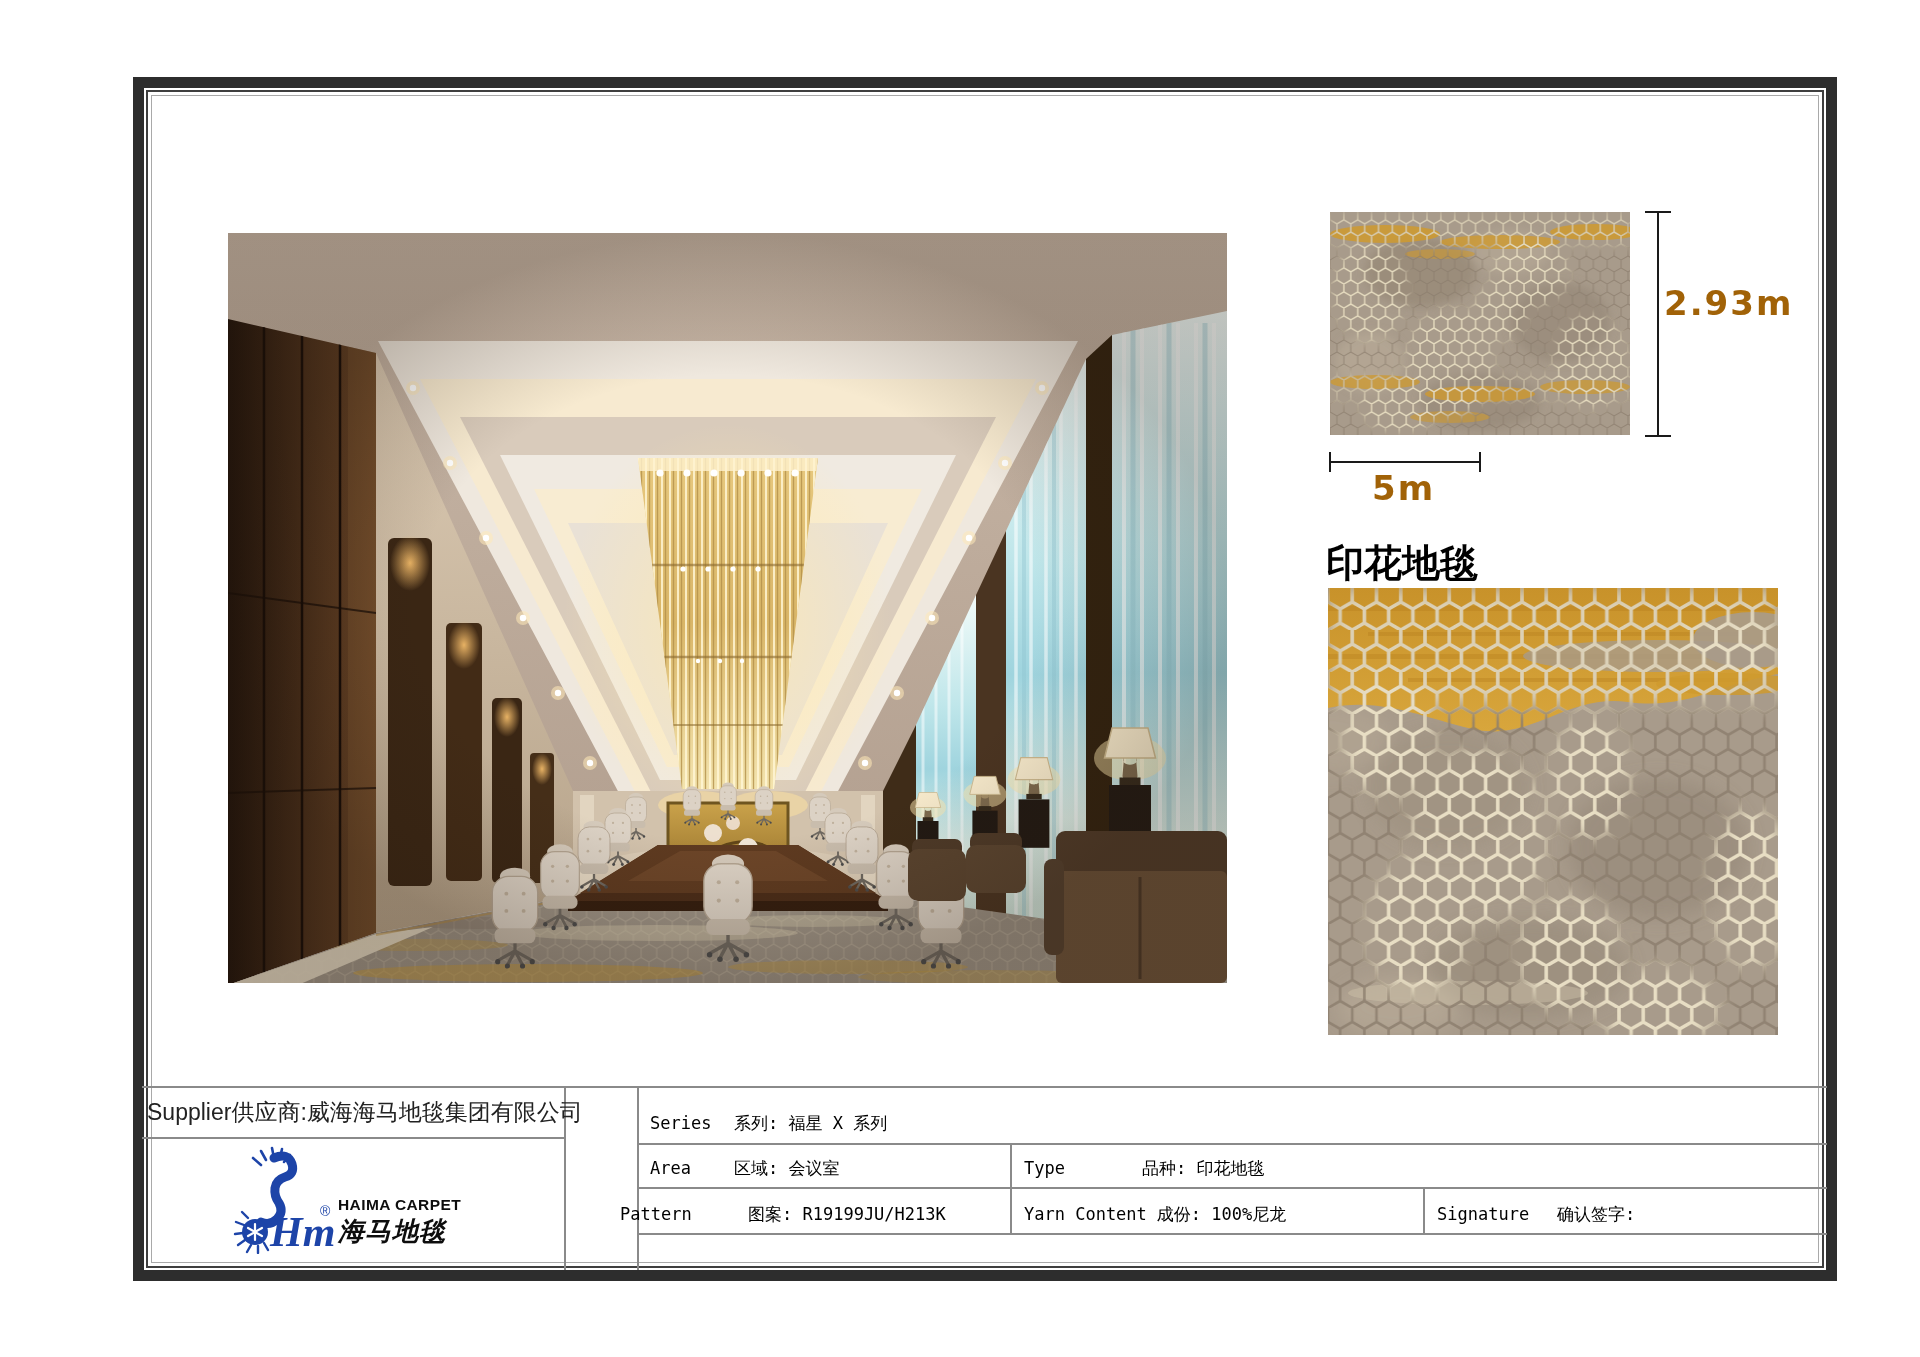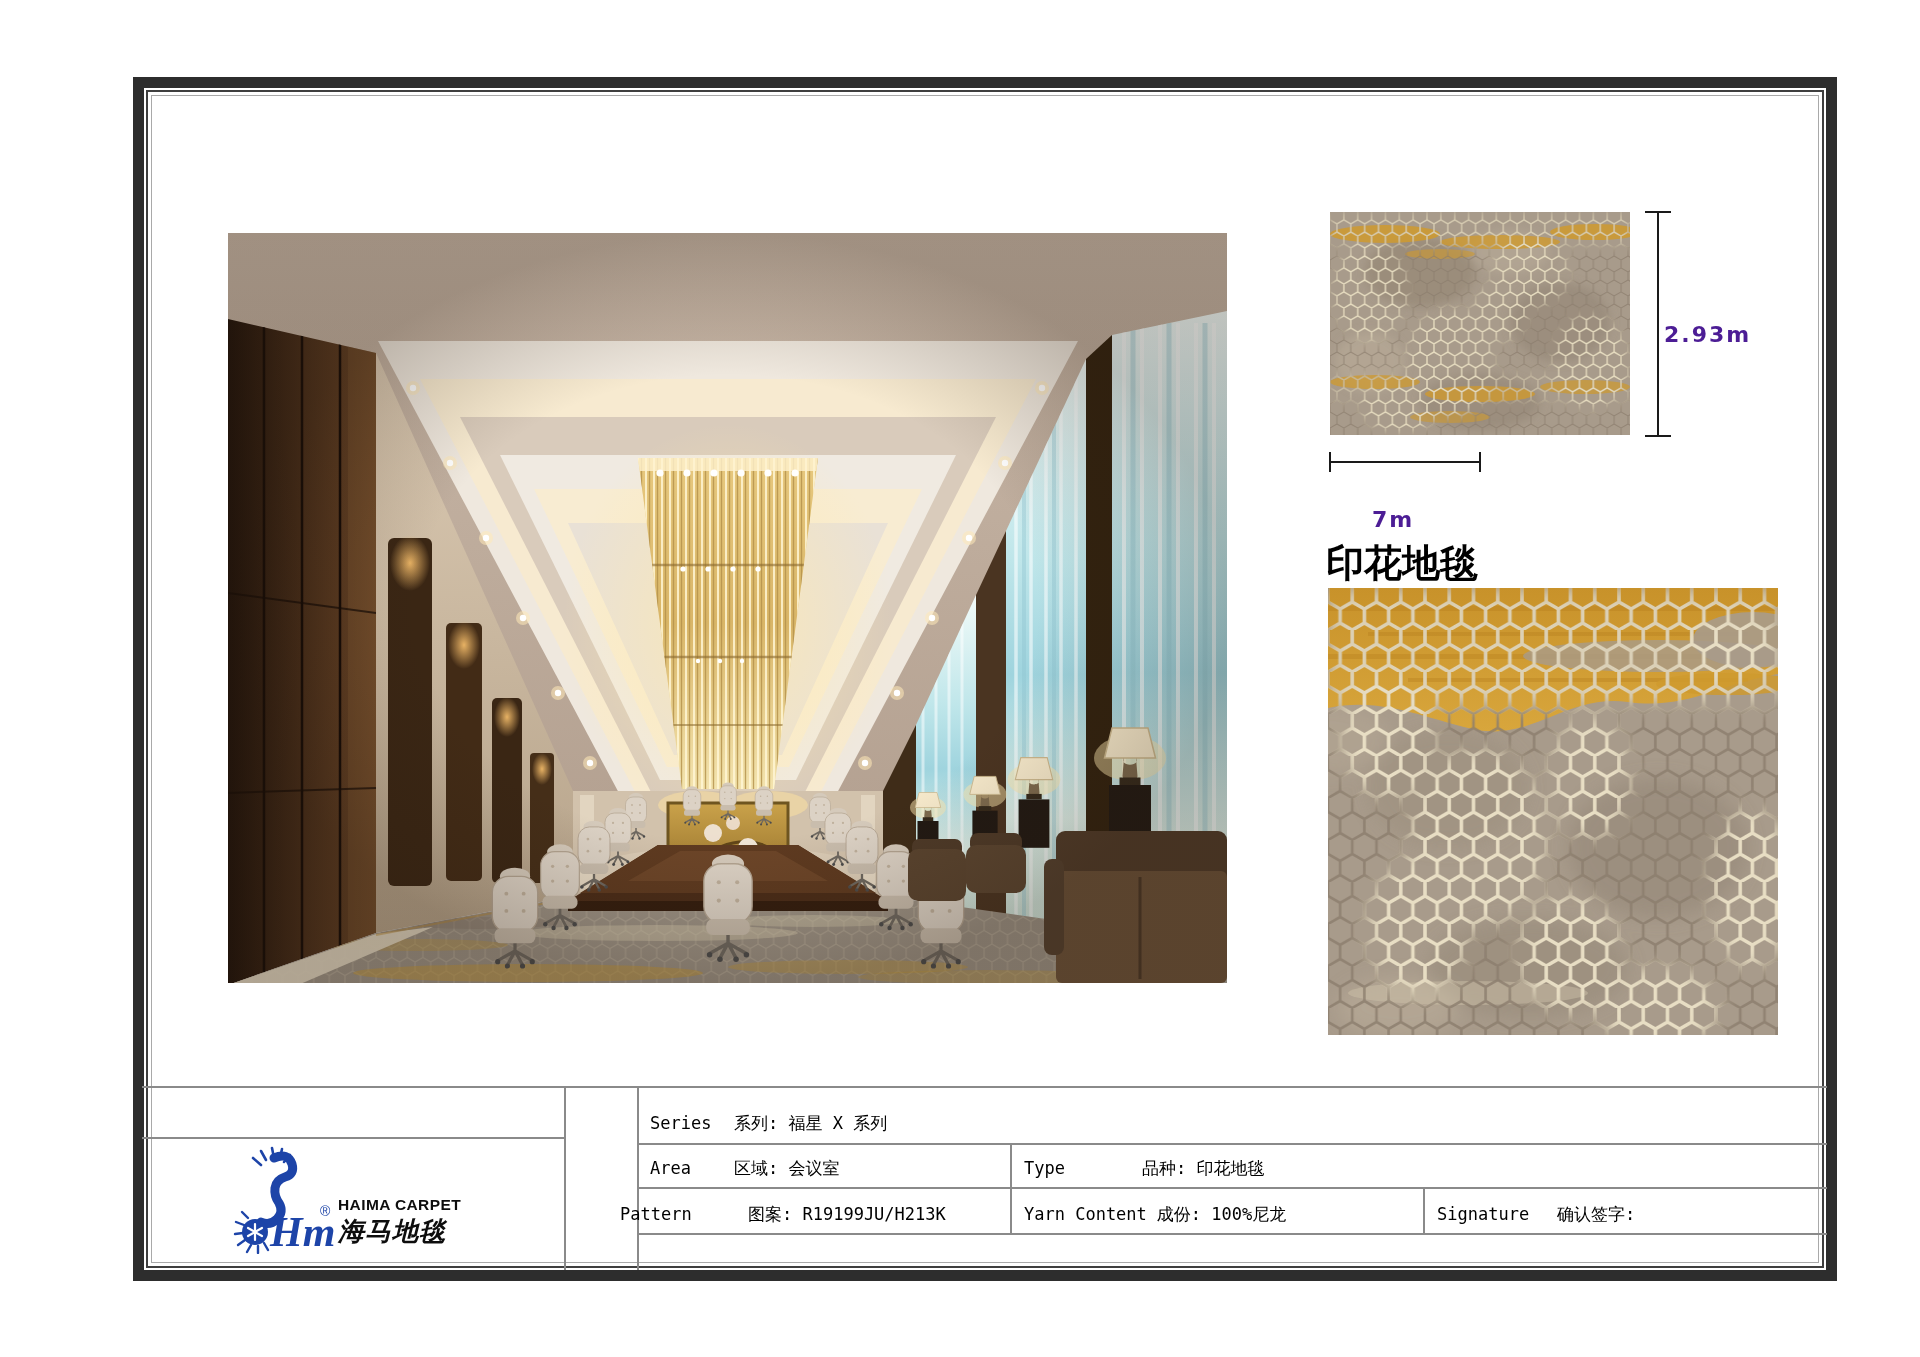--- a/index.html
+++ b/index.html
@@ -4,22 +4,22 @@
 <style>
   html,body{margin:0;padding:0;background:#ffffff;}
   .sheet{position:relative;width:1920px;height:1357px;background:#ffffff;overflow:hidden;
          font-family:"Liberation Sans",sans-serif;color:#111;}
   .abs{position:absolute;}
   .frame{position:absolute;left:133px;top:77px;width:1704px;height:1204px;
          border:11px solid #2d2d2d;box-sizing:border-box;}
   .f2{position:absolute;inset:2px;border:2px solid #3f3f3f;}
   .f3{position:absolute;inset:7px;border:1px solid #a9a9a9;}
   .tline{position:absolute;background:#8a8a8a;}
-  .dimlabel{position:absolute;font-size:22px;font-weight:600;letter-spacing:2px;color:#4c1d95;
-            font-family:"DejaVu Sans","Liberation Sans",sans-serif;margin-top:39px;}
+  .dimlabel{position:absolute;font-size:34px;font-weight:600;letter-spacing:2px;color:#a16207;
+            font-family:"DejaVu Sans","Liberation Sans",sans-serif;}
   .detail-title{position:absolute;left:1326px;top:538px;font-size:38px;font-weight:700;color:#000;}
   .notice{position:absolute;left:163px;top:1029px;font-size:21px;font-weight:700;color:#e60000;letter-spacing:1px;}
   .cell{position:absolute;display:flex;align-items:flex-end;height:26px;line-height:26px;
         font-family:"DejaVu Sans Mono","Liberation Mono",monospace;font-size:17px;color:#000;white-space:nowrap;}
   .cell .en{display:inline-block;}
   .supplier{position:absolute;left:147px;top:1097px;font-size:23px;color:#222;white-space:nowrap;
             font-family:"Liberation Sans",sans-serif;}
   .logo{position:absolute;left:228px;top:1146px;width:260px;height:108px;}
   .logo-texts{position:absolute;left:110px;top:50px;}
   .logo-en{font-size:15.5px;font-weight:700;letter-spacing:0.4px;color:#0d0d0d;
@@ -389,21 +389,21 @@
   </div>
   <div class="dimlabel" style="left:1664px;top:283px;">2.93m</div>
 
   <div class="abs" style="left:1326px;top:450px;width:158px;height:24px;">
     <svg width="158" height="24" viewBox="0 0 158 24">
       <line x1="4" y1="12" x2="154" y2="12" stroke="#1a1a1a" stroke-width="2"></line>
       <line x1="4" y1="2" x2="4" y2="22" stroke="#1a1a1a" stroke-width="2"></line>
       <line x1="154" y1="2" x2="154" y2="22" stroke="#1a1a1a" stroke-width="2"></line>
     </svg>
   </div>
-  <div class="dimlabel" style="left:1372px;top:468px;font-weight:700;">7m</div>
+  <div class="dimlabel" style="left:1372px;top:468px;font-weight:700;">5m</div>
 
   <div class="detail-title">印花地毯</div>
 
   <div class="abs" style="left:1328px;top:588px;width:450px;height:447px;">
   <svg width="450" height="447" viewBox="0 0 450 447">
     <defs>
       <pattern id="hcDd" width="24.25" height="42" patternUnits="userSpaceOnUse">
         <path d="M0,0 V14 M24.25,0 V14 M12.12,21 V35 M0,14 L12.12,21 L24.25,14 M12.12,35 L0,42 M12.12,35 L24.25,42" fill="none" stroke="#8b7d6d" stroke-width="2.6"></path>
       </pattern>
       <pattern id="hcDc" width="24.25" height="42" patternUnits="userSpaceOnUse">
@@ -459,20 +459,21 @@
   <div class="tline" style="left:142px;top:1086px;width:1685px;height:2px;"></div>
   <div class="tline" style="left:142px;top:1137px;width:424px;height:2px;"></div>
   <div class="tline" style="left:637px;top:1143px;width:1190px;height:2px;"></div>
   <div class="tline" style="left:637px;top:1187px;width:1190px;height:2px;"></div>
   <div class="tline" style="left:637px;top:1233px;width:1190px;height:2px;"></div>
   <div class="tline" style="left:564px;top:1086px;width:2px;height:184px;"></div>
   <div class="tline" style="left:637px;top:1086px;width:2px;height:184px;"></div>
   <div class="tline" style="left:1010px;top:1143px;width:2px;height:92px;"></div>
   <div class="tline" style="left:1423px;top:1187px;width:2px;height:48px;"></div>
 
+  <div class="supplier">Supplier供应商:威海海马地毯集团有限公司</div>
 
   <div class="logo">
     <svg width="108" height="108" viewBox="0 0 108 108">
       <g stroke="#1d44a8" stroke-width="2.6" stroke-linecap="round">
         <line x1="44" y1="2" x2="46" y2="12"></line>
           <line x1="33" y1="5" x2="38" y2="14"></line>
         <line x1="54" y1="3" x2="52" y2="12"></line>
           <line x1="25" y1="12" x2="33" y2="19"></line>
         <line x1="62" y1="9" x2="56" y2="16"></line>
       </g>

